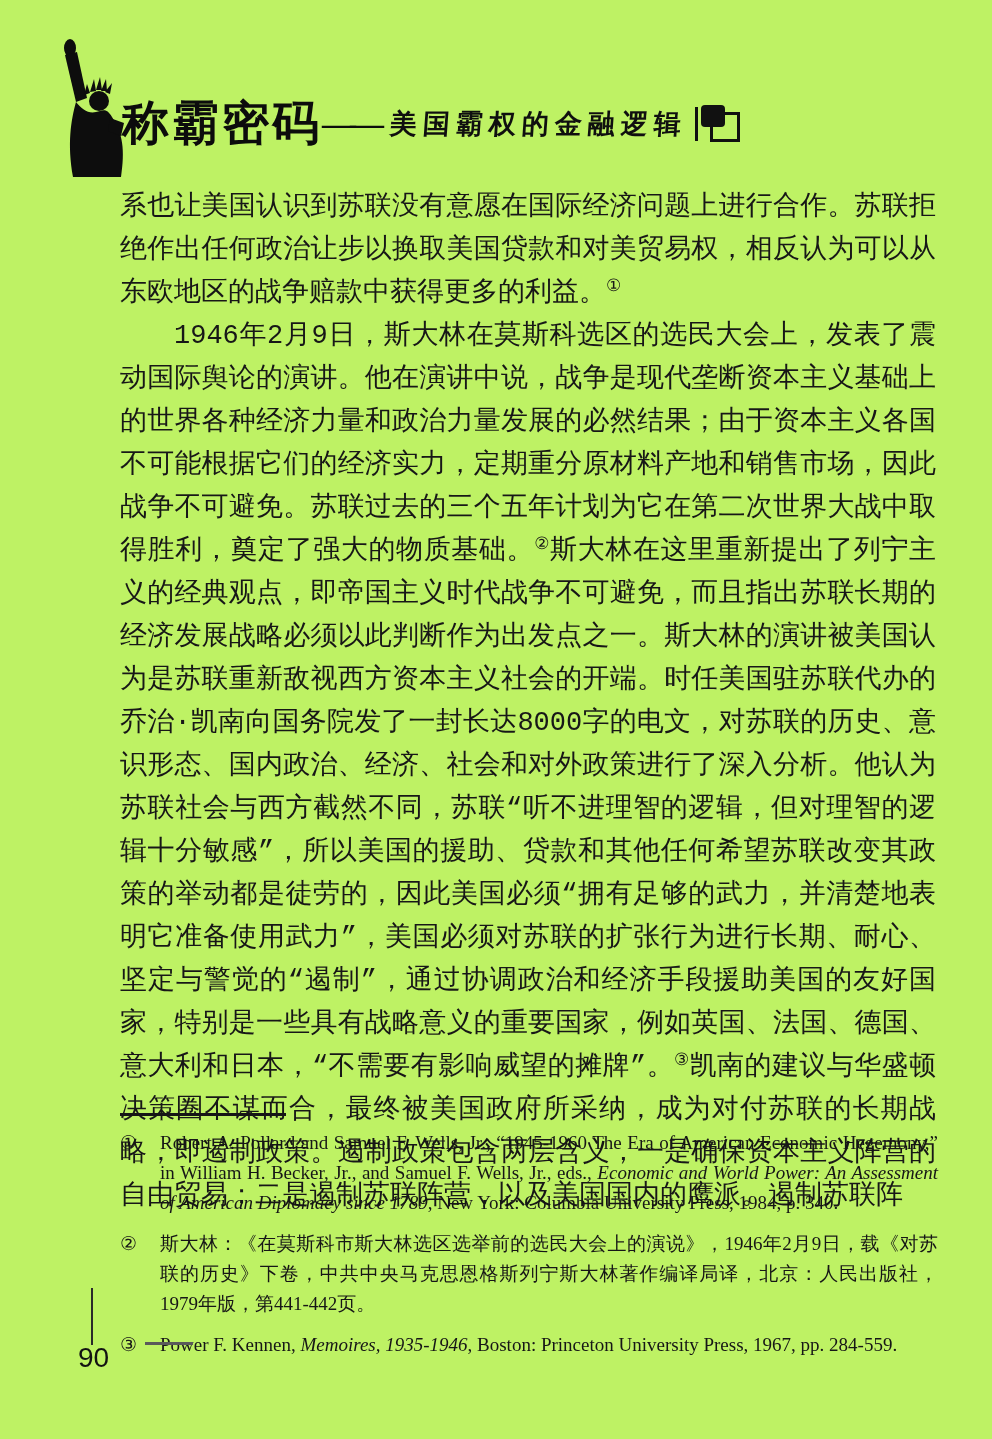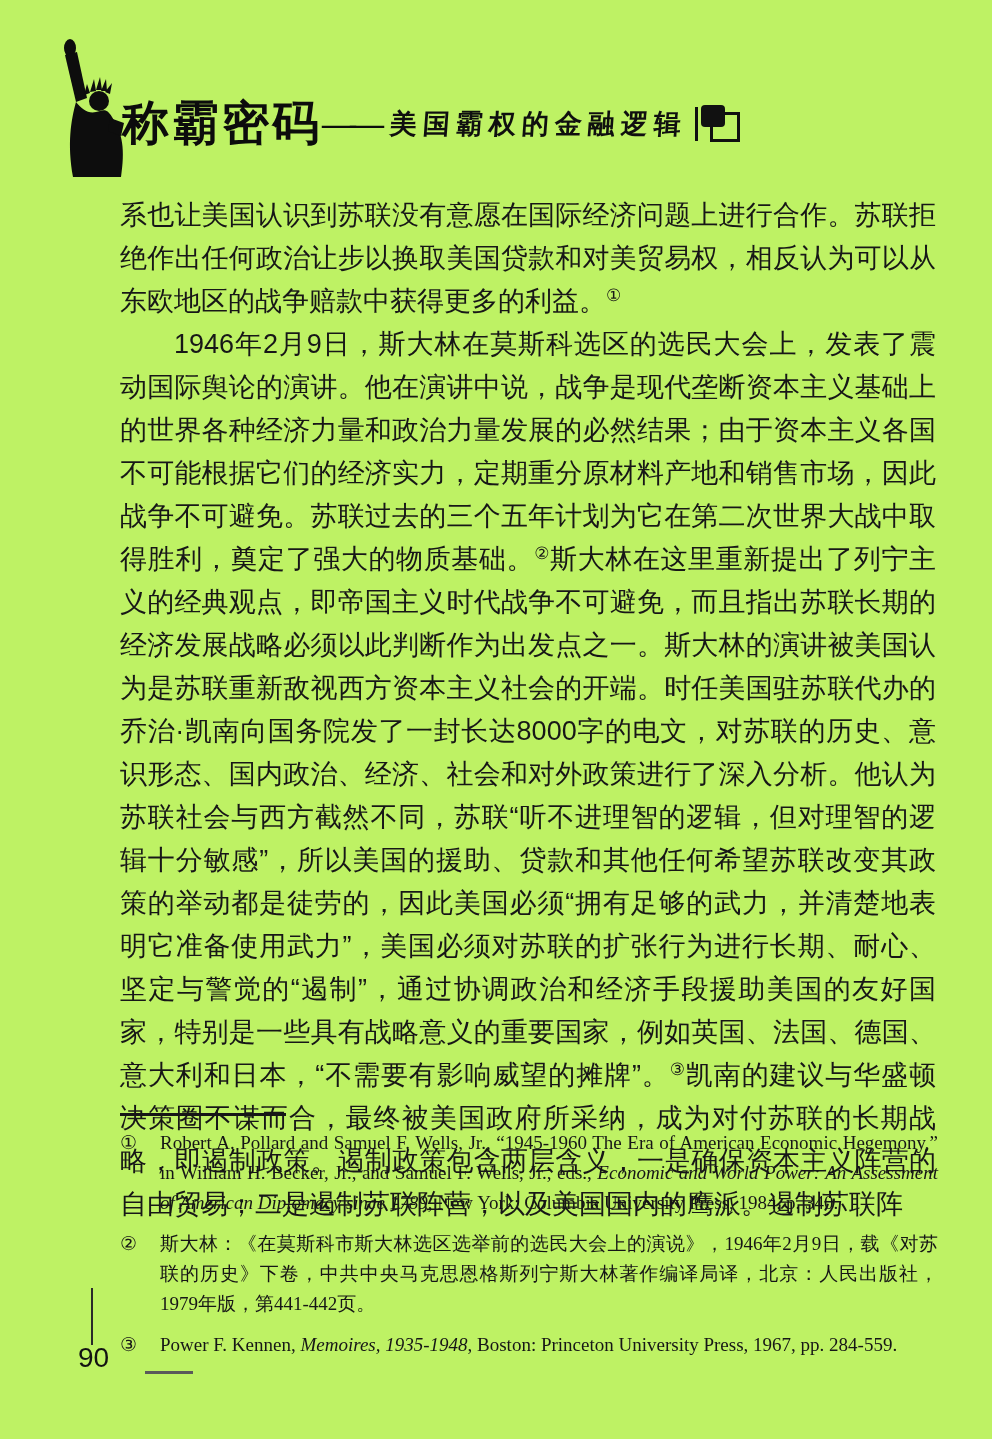--- a/index.html
+++ b/index.html
@@ -75,27 +75,27 @@
     width: 24px;
     height: 22px;
     background: #111;
     border-radius: 4px;
   }
 
   
   .main-text {
     position: absolute;
     left: 120px;
-    top: 194px;
+    top: 186px;
     width: 816px;
     font-size: 27px;
     line-height: 43px;
     text-align: justify;
     color: #171717;
-    font-family: Liberation Sans, sans-serif;
+    font-family: Liberation Mono, monospace;
   }
   .main-text p { margin: 0; }
   .main-text p.indent { text-indent: 2em; }
   sup.fn-ref {
     font-size: 17px;
     line-height: 0;
     vertical-align: 9px;
   }
 
   
@@ -136,21 +136,21 @@
     top: 1288px;
     width: 2px;
     height: 57px;
     background: #2a2a2a;
   }
   .footer {
     position: absolute;
     left: 78px;
     top: 1342px;
     display: flex;
-    align-items: flex-end;
+    align-items: flex-start;
   }
   .page-number {
     font-size: 28px;
     color: #121212;
     font-family: "Liberation Sans", sans-serif;
   }
   .footer-dash {
     width: 48px;
     height: 3px;
     background: #5a5a5a;
@@ -196,21 +196,21 @@
     <div class="footnote">
       <span class="fn-num">①</span>
       <span class="fn-body"><span>Robert A. Pollard and Samuel F. Wells, Jr., “1945-1960 The Era of American Economic Hegemony,” in William H. Becker, Jr., and Samuel F. Wells, Jr., eds., </span><span class="it">Economic and World Power: An Assessment of American Diplomacy since 1789</span><span>, New York: Columbia University Press, 1984, p. 340.</span></span>
     </div>
     <div class="footnote">
       <span class="fn-num">②</span>
       <span class="fn-body">斯大林：《在莫斯科市斯大林选区选举前的选民大会上的演说》，1946年2月9日，载《对苏联的历史》下卷，中共中央马克思恩格斯列宁斯大林著作编译局译，北京：人民出版社，1979年版，第441-442页。</span>
     </div>
     <div class="footnote">
       <span class="fn-num">③</span>
-      <span class="fn-body"><span>Power F.  Kennen, </span><span class="it">Memoires, 1935-1948</span><span>, Boston: Princeton University Press, 1967, pp. 284-559.</span></span>
+      <span class="fn-body"><span>Power F.  Kennen, </span><span class="it">Memoires, 1935-1946</span><span>, Boston: Princeton University Press, 1967, pp. 284-559.</span></span>
     </div>
   </div>
 
   <div class="margin-tick"></div>
   <div class="footer">
     <span class="page-number">90</span>
     <span class="footer-dash"></span>
   </div>
 
 </div>

